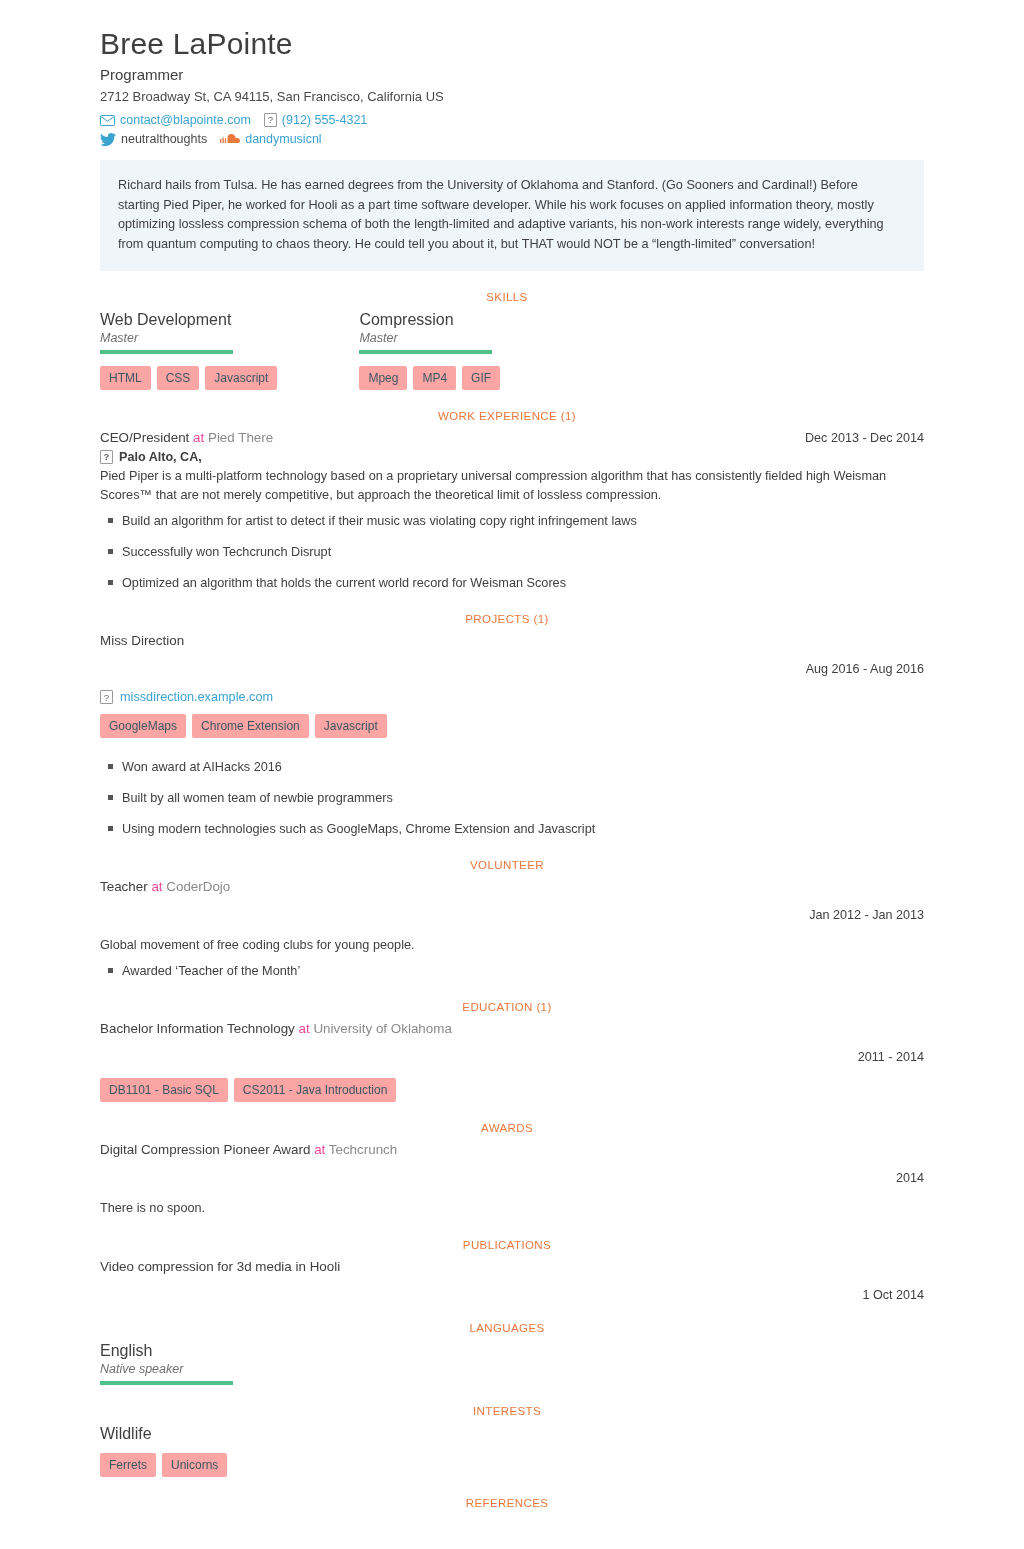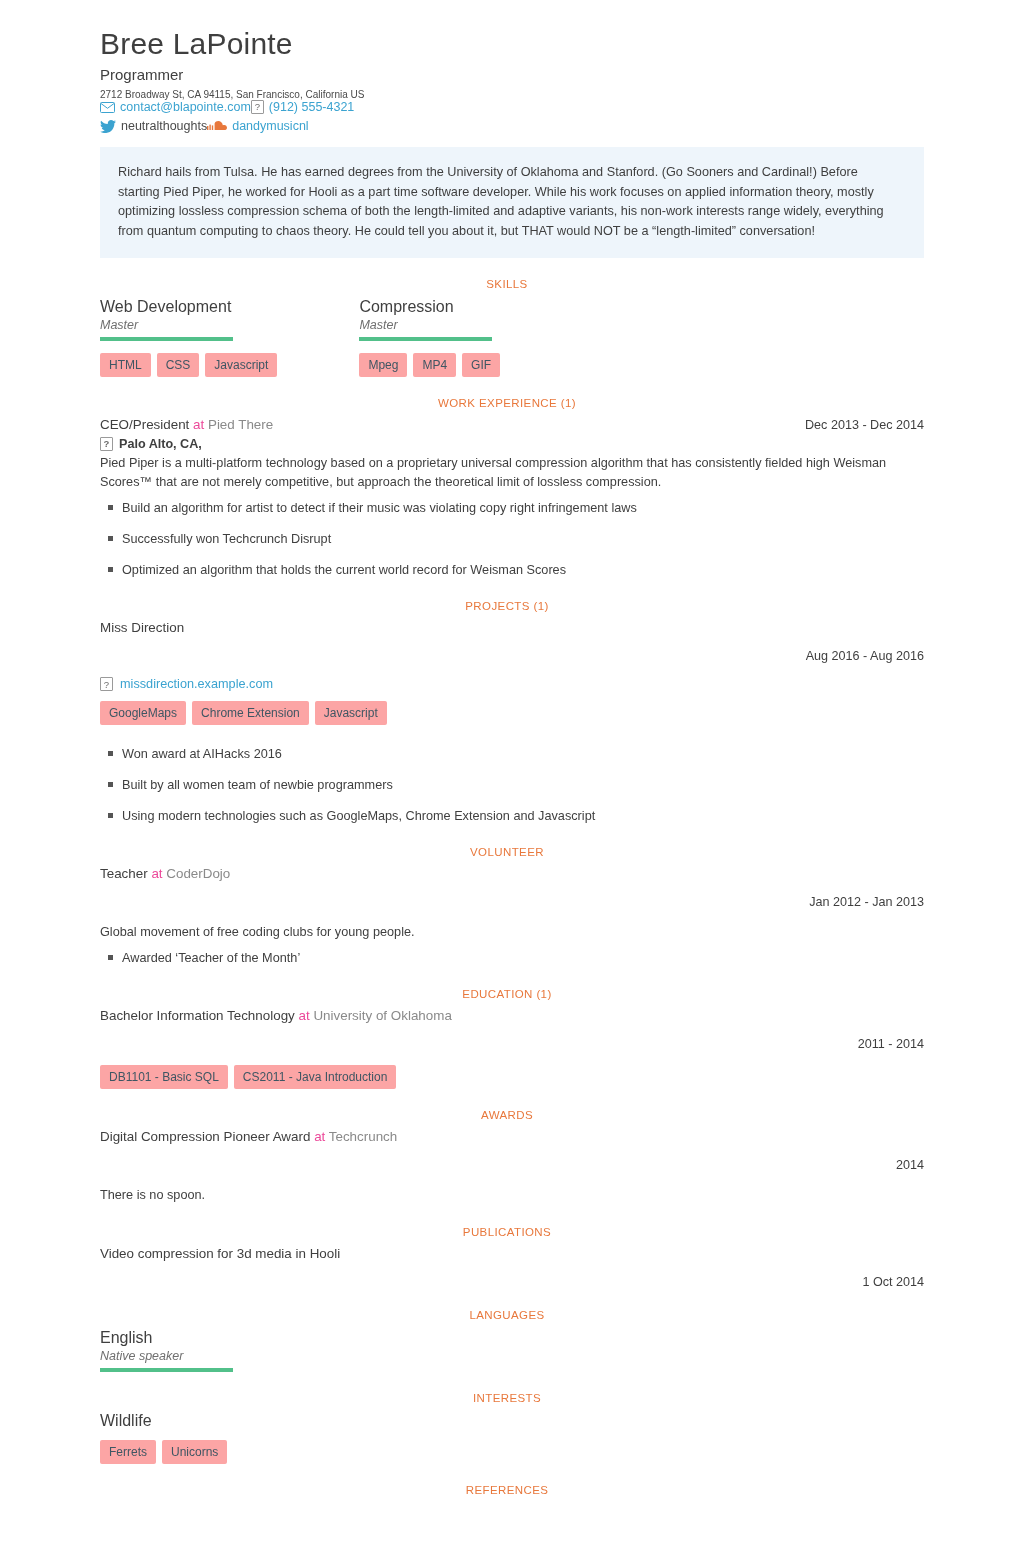--- a/index.html
+++ b/index.html
@@ -28,27 +28,28 @@
     margin: 8px 0 4px 0;
     line-height: 1.2;
   }
   .title {
     font-size: 15px;
     color: #3f3f3f;
     margin: 0 0 6px 0;
     font-weight: 400;
   }
   .address {
-    font-size: 10px;
+    font-size: 13px;
     color: #4a4a4a;
+    margin-bottom: 9px;
   }
   .contact-row {
     display: flex;
     align-items: center;
-    gap: 0;
+    gap: 13px;
     margin-bottom: 5px;
     font-size: 12.5px;
   }
   .contact-item {
     display: flex;
     align-items: center;
     gap: 5px;
     white-space: nowrap;
   }
   .link { color: #3ba3d0; text-decoration: none; }

